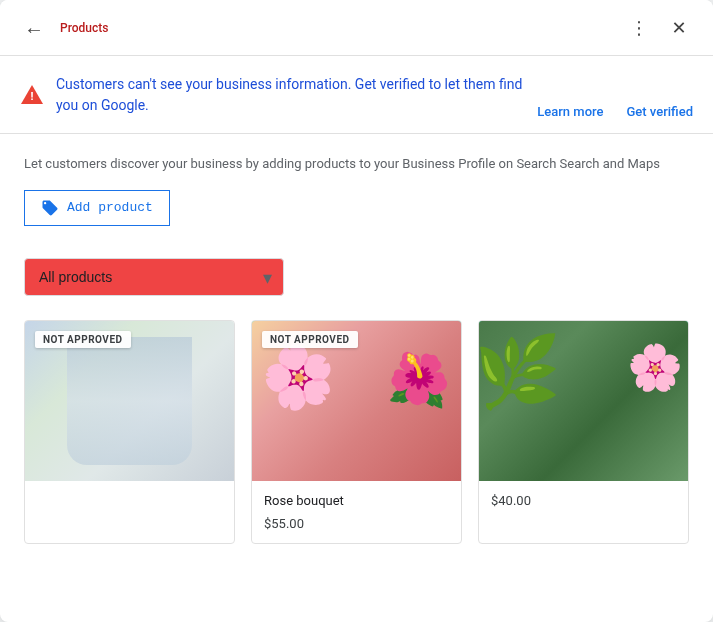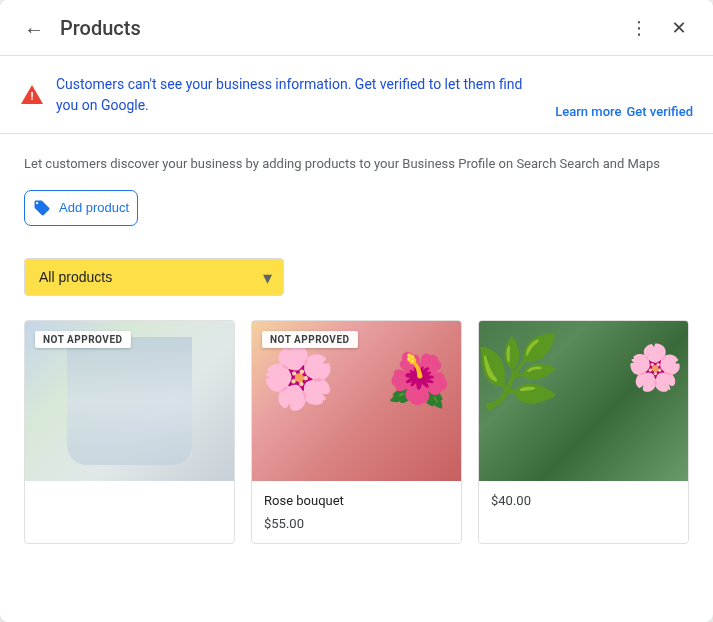--- a/index.html
+++ b/index.html
@@ -41,23 +41,23 @@
       border: none;
       background: transparent;
       margin-right: 8px;
     }
     .back-arrow {
       font-size: 20px;
       color: #444;
     }
     .header-title {
       flex: 1;
-      font-size: 20px;
+      font-size: 12px;
       font-weight: 500;
-      color: #404040;
+      color: #b91c1c;
     }
     .header-actions {
       display: flex;
       align-items: center;
       gap: 4px;
     }
     .icon-btn {
       width: 36px;
       height: 36px;
       display: flex;
@@ -85,21 +85,21 @@
       height: 24px;
     }
     .alert-text {
       flex: 1;
       font-size: 14px;
       color: #1d4ed8;
       line-height: 1.5;
     }
     .alert-links {
       display: flex;
-      gap: 5px;
+      gap: 23px;
       flex-shrink: 0;
       margin-top: 34px;
     }
     .alert-link {
       font-size: 13px;
       color: #1a73e8;
       cursor: pointer;
       font-weight: 500;
       text-decoration: none;
       white-space: nowrap;
@@ -112,47 +112,48 @@
     .description-text {
       font-size: 13px;
       color: #5f6368;
       line-height: 1.5;
       margin-bottom: 16px;
     }
     .add-product-btn {
       display: inline-flex;
       align-items: center;
       gap: 8px;
-      padding: 8px 8px;
+      padding: 8px 16px;
       border: 1px solid #1a73e8;
-      border-radius: 7px;
+      border-radius: 0;
       background: #fff;
       color: #1a73e8;
       font-size: 13px;
       font-weight: 500;
       cursor: pointer;
+      font-family: Liberation Mono, monospace;
     }
     
     .filter-section {
       padding: 20px 24px 16px 24px;
       background: #fff;
     }
     .select-wrapper {
       position: relative;
       width: 260px;
       display: inline-block;
     }
     .select-wrapper select {
       width: 100%;
       padding: 10px 40px 10px 14px;
       font-size: 14px;
       color: #202124;
       border: 1px solid #dadce0;
       border-radius: 4px;
-      background: #fde047;
+      background: #ef4444;
       appearance: none;
       -webkit-appearance: none;
       cursor: pointer;
     }
     .select-arrow {
       position: absolute;
       right: 12px;
       top: 50%;
       transform: translateY(-50%);
       pointer-events: none;

